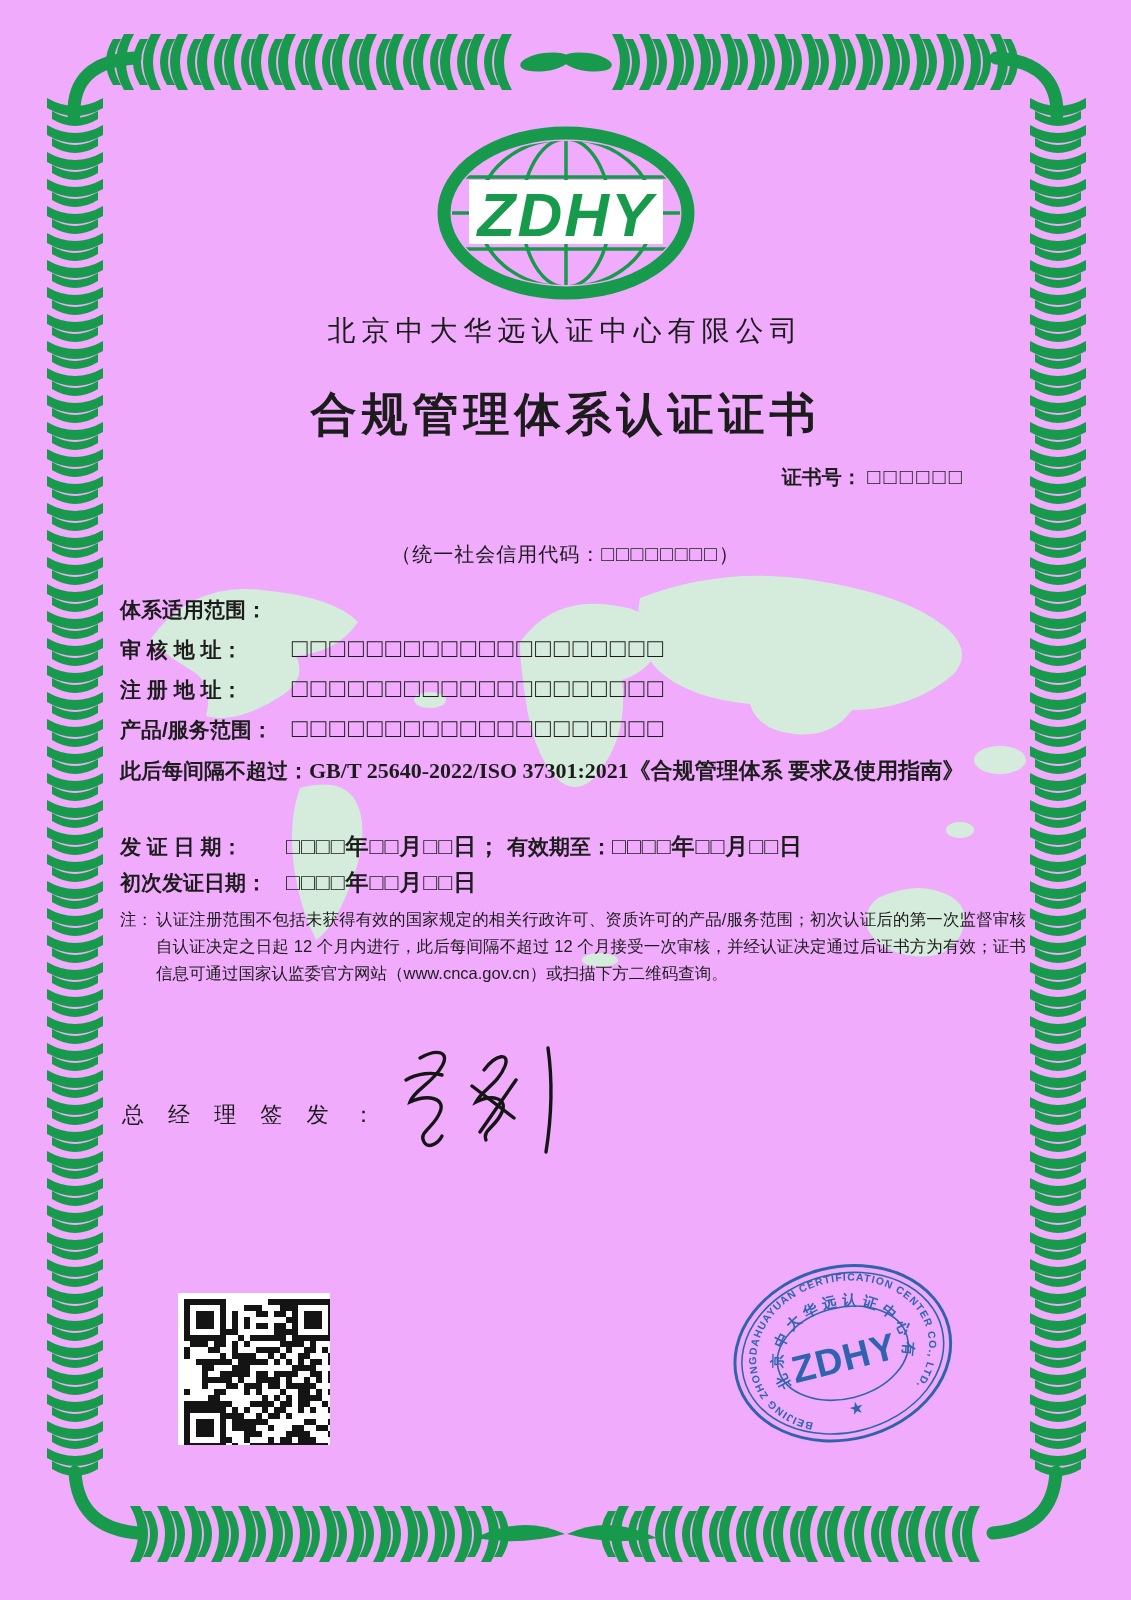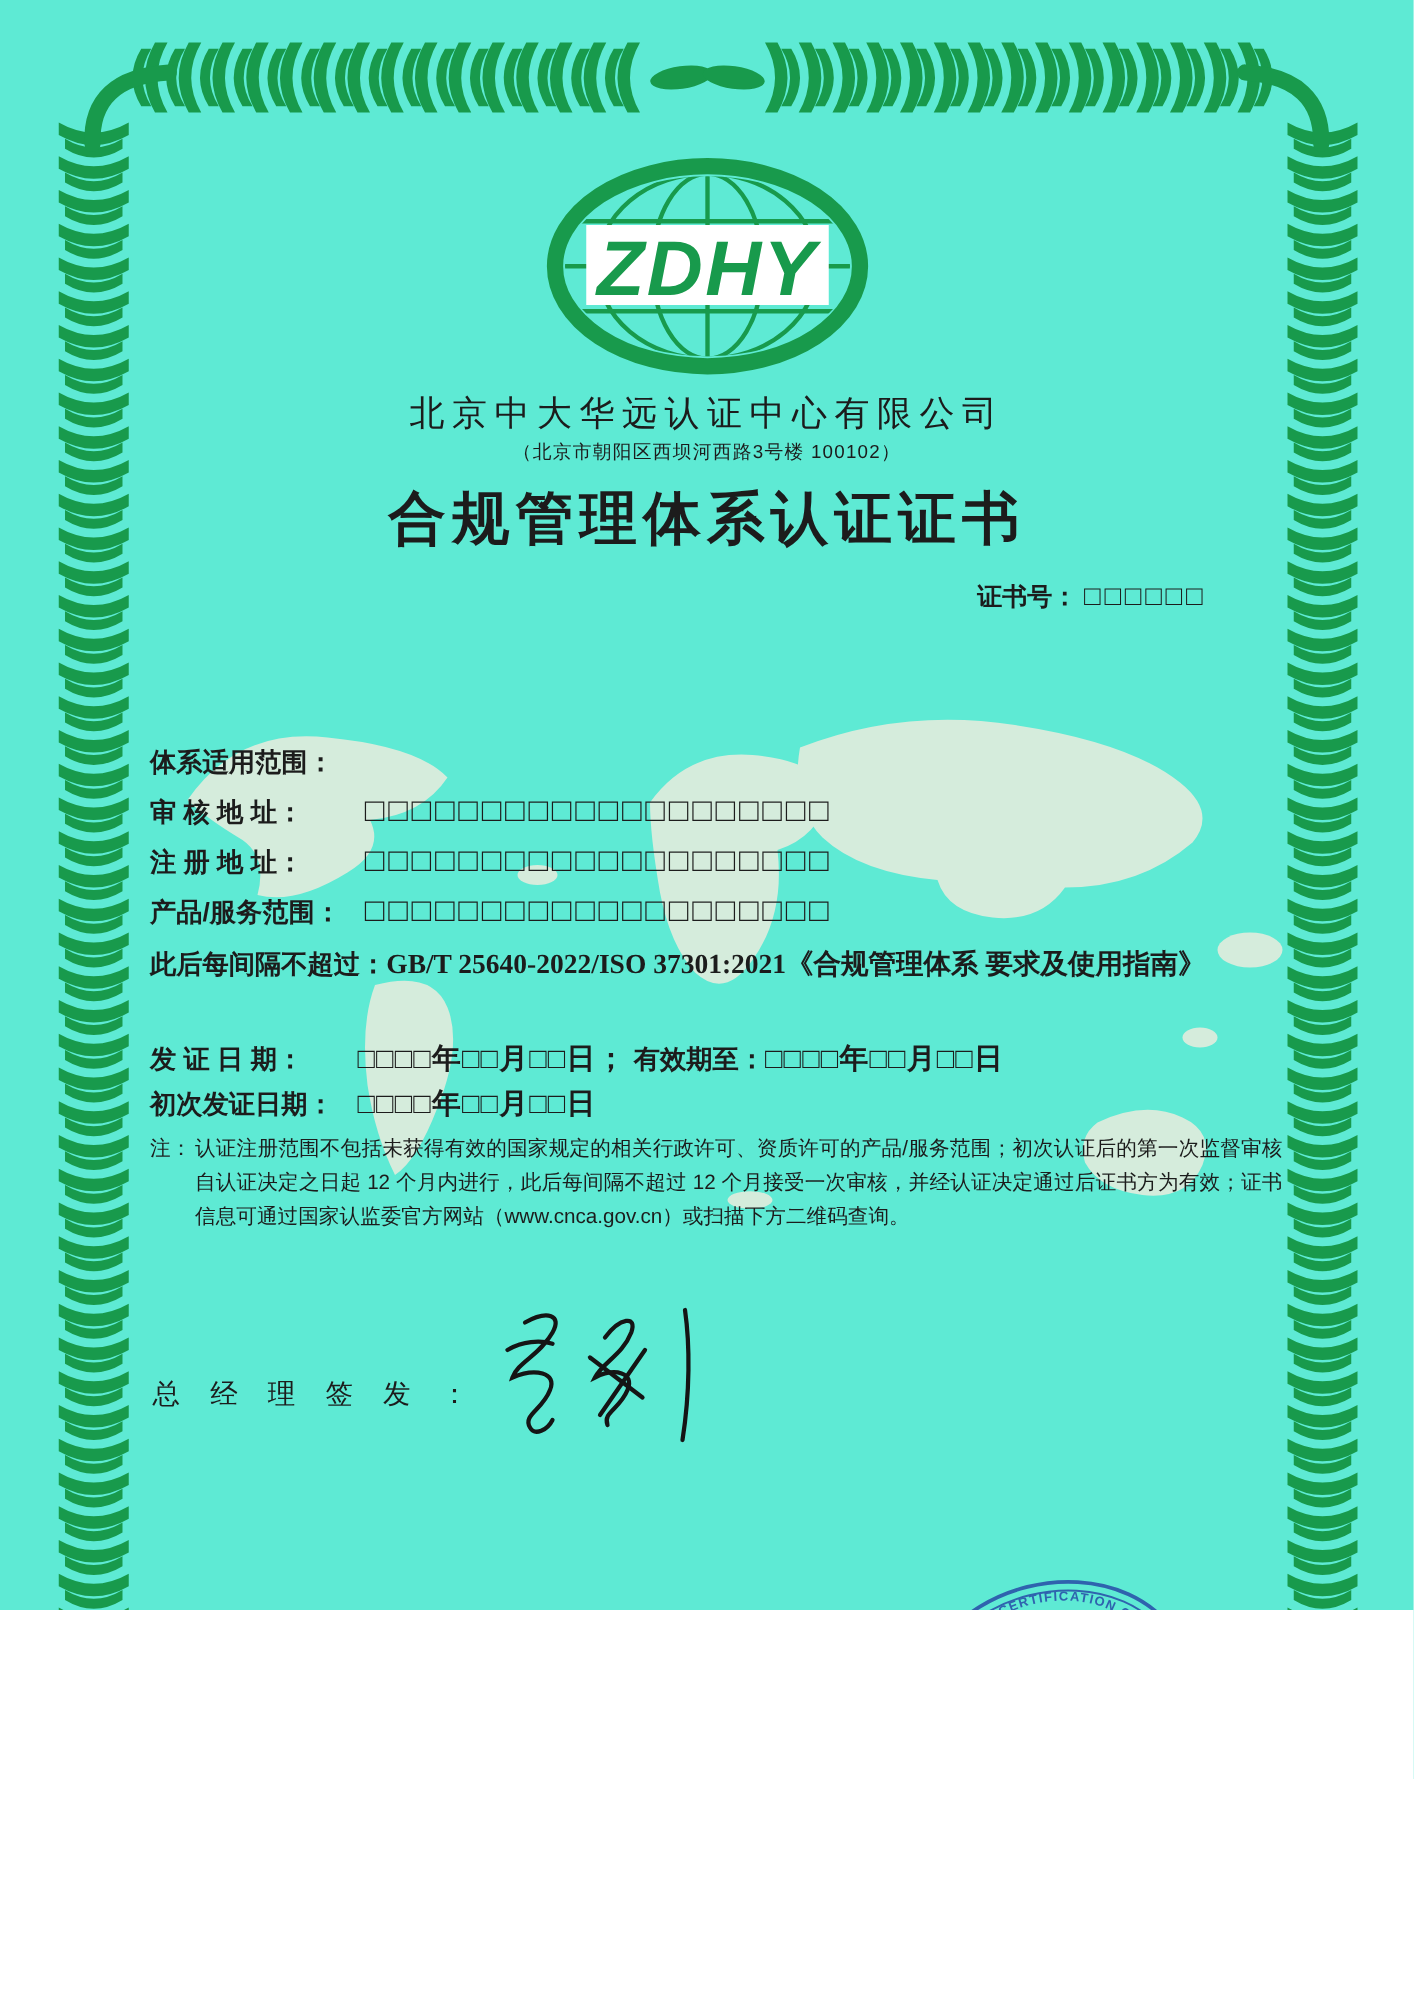--- a/index.html
+++ b/index.html
@@ -3,21 +3,21 @@
 <meta charset="utf-8">
 <style>
   :root{
     --green:#189a4c;
     --seal-blue:#2f63ae;
     --map-green:#d5ecdc;
     --text:#1c1c1c;
   }
   html,body{margin:0;padding:0;background:#ffffff;}
   body{font-family:"Liberation Sans",sans-serif;color:var(--text);}
-  .page{position:relative;width:1131px;height:1288px;background:#5eead4;overflow:hidden;}
+  .page{position:relative;width:1131px;height:1600px;background:#f0abfc;overflow:hidden;}
   .layer{position:absolute;inset:0;pointer-events:none;}
   .map-layer{z-index:0;}
   .border-layer{z-index:1;}
   .content{position:absolute;inset:0;z-index:2;}
 
   .abs{position:absolute;}
   .center{left:0;right:0;text-align:center;}
 
   .logo-wrap{top:126px;left:50%;transform:translateX(-50%);}
   .issuer-name{top:312px;font-size:28px;letter-spacing:6px;font-weight:500;}
@@ -743,29 +743,31 @@
           <line x1="131" y1="8" x2="131" y2="166"></line>
           <ellipse cx="131" cy="87" rx="44" ry="74"></ellipse>
           <ellipse cx="131" cy="87" rx="88" ry="74"></ellipse>
         </g>
         <rect x="34" y="54" width="194" height="64" fill="#ffffff"></rect>
         <text x="131" y="110" text-anchor="middle" font-size="62" font-weight="bold" font-style="italic" letter-spacing="2" fill="var(--green)" font-family="Liberation Sans, sans-serif">ZDHY</text>
       </svg>
     </div>
 
     <div class="abs center issuer-name">北京中大华远认证中心有限公司</div>
-    <div class="abs center issuer-addr">（北京市朝阳区西坝河西路3号楼 100102）</div>
 
     <div class="abs center cert-title">合规管理体系认证证书</div>
 
     <div class="abs cert-no-row">
       <span>证书号：</span>
       <span class="boxes">□□□□□□</span>
     </div>
 
+    <div class="abs center credit-row">
+      <span>（统一社会信用代码：</span><span class="boxes">□□□□□□□□</span><span>）</span>
+    </div>
 
     <div class="abs fields">
       <div class="field-row">
         <span class="field-label">体系适用范围：</span>
         <span class="boxes"></span>
       </div>
       <div class="field-row">
         <span class="field-label">审 核 地 址：</span>
         <span class="boxes">□□□□□□□□□□□□□□□□□□□□</span>
       </div>

